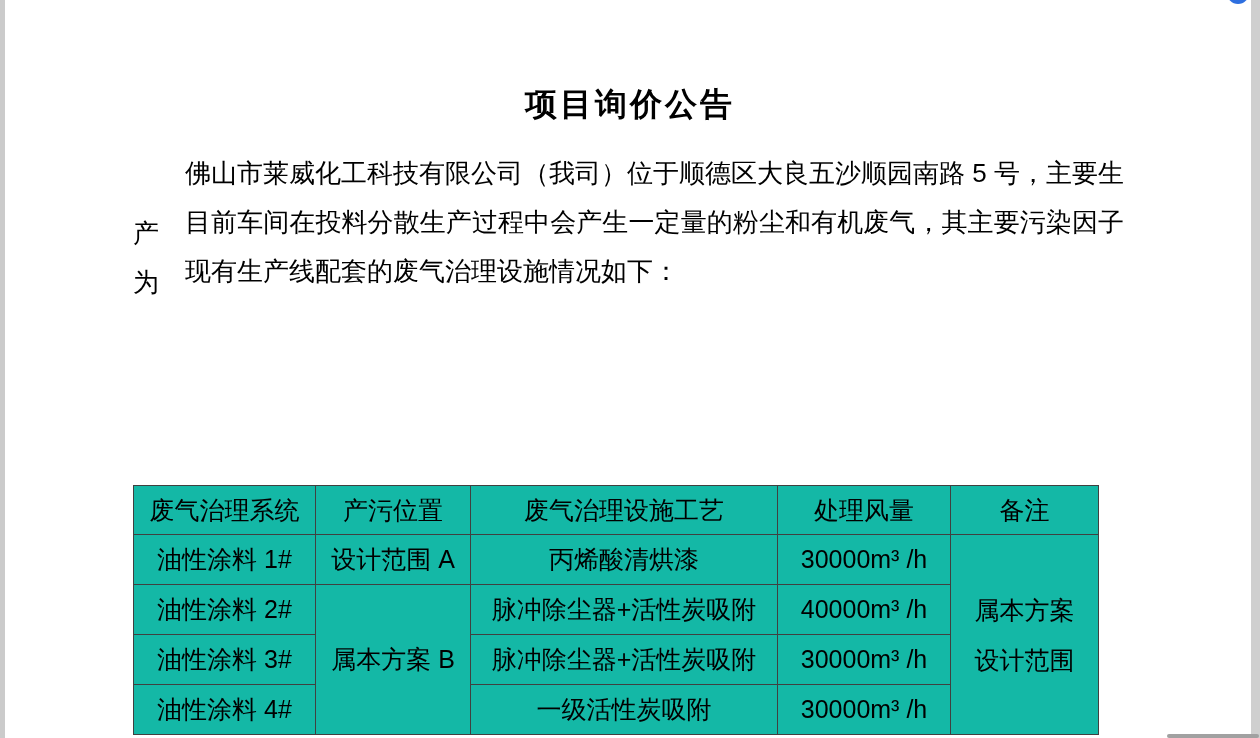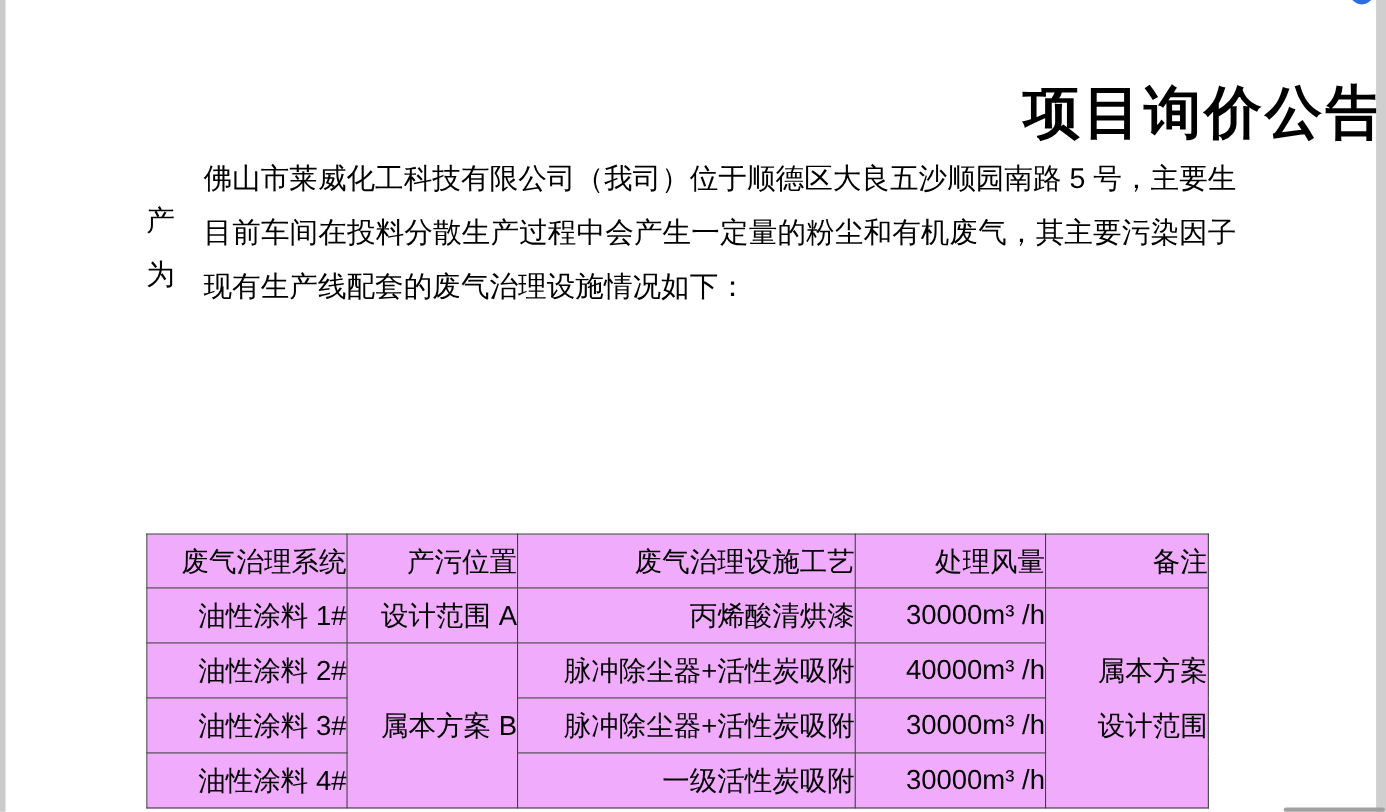--- a/index.html
+++ b/index.html
@@ -20,42 +20,42 @@
   .viewport{position:absolute;inset:0;background:#ffffff;}
 
   
   .gutter-left{position:absolute;left:0;top:0;width:5px;height:738px;background:var(--gutter_left);}
   .gutter-right{position:absolute;right:0;top:0;width:9px;height:738px;background:var(--gutter_right);}
   .hscroll{position:absolute;left:1167px;top:734px;width:92px;height:4px;background:var(--scrollbar);border-radius:2px;}
   .fab{position:absolute;left:1227px;top:-18px;width:22px;height:22px;border-radius:50%;background:var(--accent);}
 
   
   .doc-title{
-    position:absolute;left:0;top:82px;width:1260px;text-align:right;
+    position:absolute;left:0;top:82px;width:1260px;text-align:center;
     font-family:"Liberation Serif","DejaVu Serif",serif;
-    font-weight:bold;font-size:52px;letter-spacing:3px;line-height:44px;
+    font-weight:bold;font-size:32px;letter-spacing:3px;line-height:44px;
   }
   .text-block{position:absolute;left:133px;top:143px;width:991px;}
   .line{
-    font-size:26px;line-height:38px;height:48.8px;white-space:nowrap;
+    font-size:26px;line-height:60px;height:48.8px;white-space:nowrap;
     text-align:left;
   }
   .line.fill{white-space:normal;text-align:justify;text-align-last:justify;}
   .line.indent{text-indent:52px;}
 
   
   table.doc-table{
     position:absolute;left:133px;top:485px;width:965px;
     border-collapse:collapse;table-layout:fixed;
   }
   .doc-table th,.doc-table td{
     border:1.5px solid var(--table_border);
-    text-align:right;vertical-align:middle;
+    text-align:center;vertical-align:middle;
     font-size:25px;font-weight:normal;padding:0;
-    background:#f0abfc;
+    background:#14b8a6;
   }
   .doc-table tr.hdr{height:49px;}
   .doc-table tr.row{height:50px;}
   .remark-line{line-height:50px;}
 </style>
 </head>
 <body>
 
 <div class="viewport">
 

